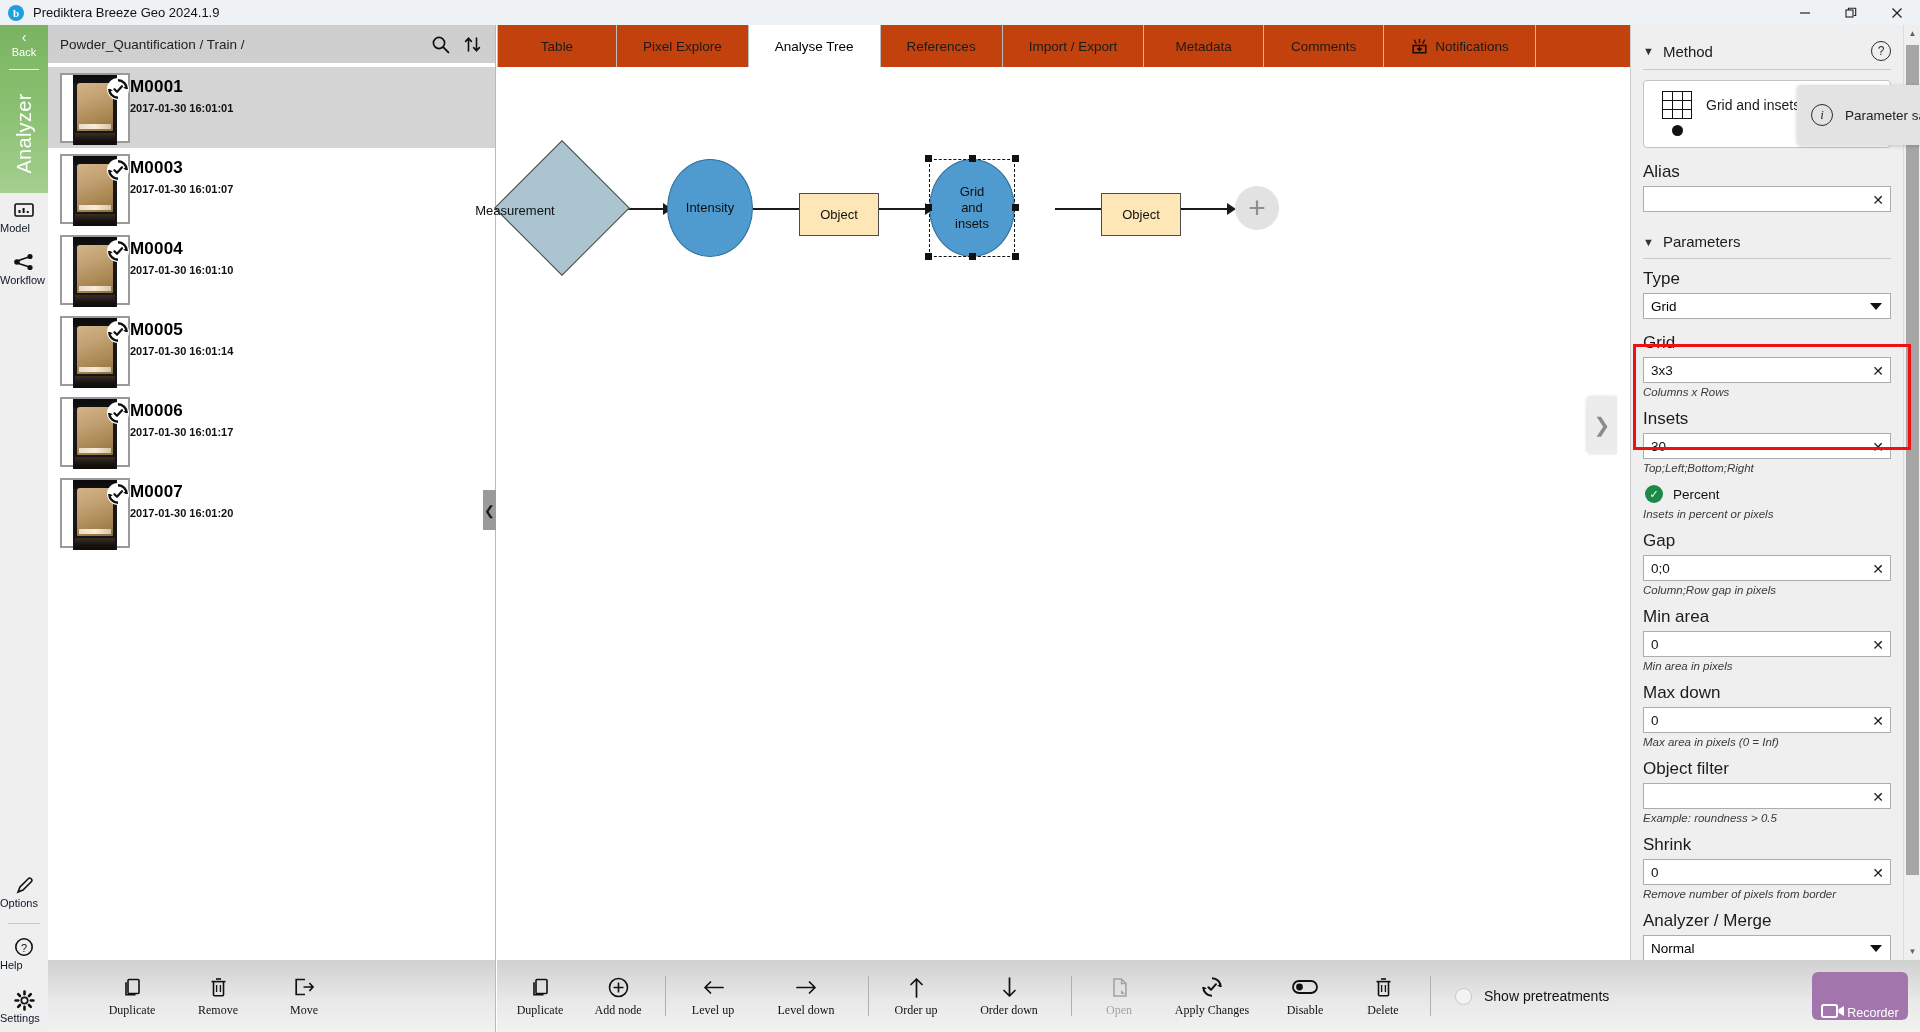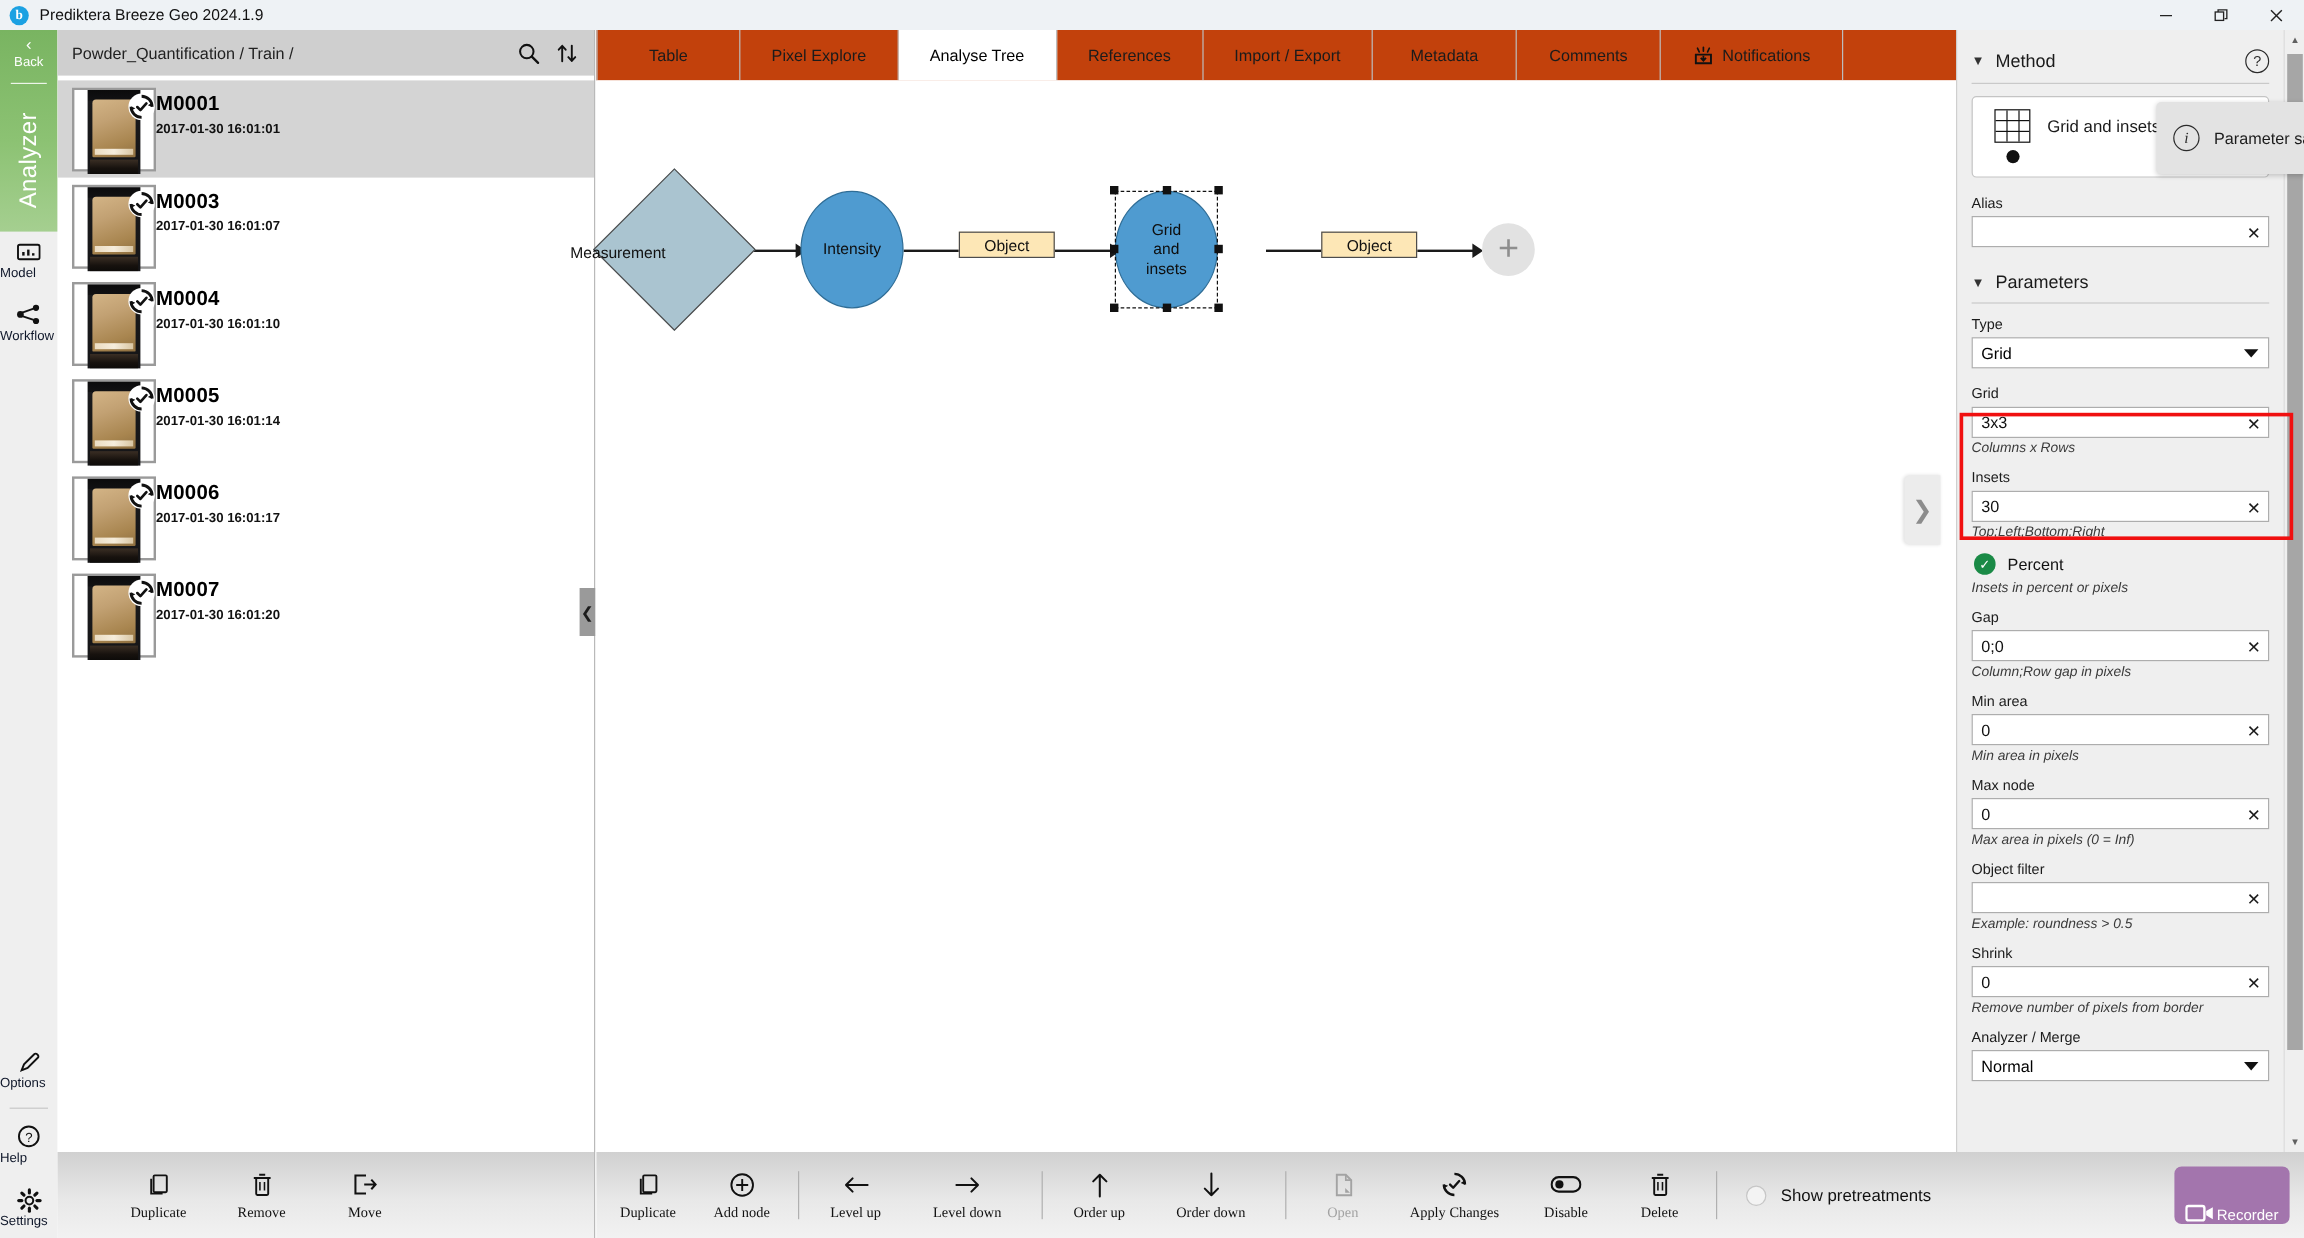--- a/index.html
+++ b/index.html
@@ -166,21 +166,21 @@
     position: absolute; width: 140px; text-align: center; font-size: 13px;
     color: #101010; left: -22px; top: 41px;
   }
   .ellipse {
     width: 86px; height: 98px; border-radius: 50%;
     background: #4f9bd0; border: 1px solid #2f6d96;
     display: flex; align-items: center; justify-content: center;
     font-size: 13px; color: #0e0e0e; text-align: center; line-height: 16px;
   }
   .rectnode {
-    width: 80px; height: 22px; background: #fde7b6; border: 1px solid #4c4c4c;
+    width: 80px; height: 43px; background: #fde7b6; border: 1px solid #4c4c4c;
     display: flex; align-items: center; justify-content: center;
     font-size: 13px; color: #111;
   }
   .plusnode {
     width: 44px; height: 44px; border-radius: 50%; background: #e2e2e2;
     display: flex; align-items: center; justify-content: center;
     color: #8e8e8e; font-size: 30px; line-height: 30px; font-weight: 300;
   }
   .selbox {
     position: absolute; border: 1px dashed #111; width: 86px; height: 98px;
@@ -235,21 +235,21 @@
   .method-grid-icon i {
     position: absolute; background: #111;
   }
   .method-name {
     position: absolute; left: 62px; top: 16px; font-size: 14px; color: #1a1a1a;
   }
   .method-dot {
     position: absolute; left: 28px; top: 44px; width: 11px; height: 11px;
     border-radius: 50%; background: #111;
   }
-  .field-label { font-size: 12px; color: #1b1b1b; margin-bottom: 4px; }
+  .field-label { font-size: 17px; color: #1b1b1b; margin-bottom: 4px; }
   .field {
     position: relative; height: 26px; background: #fff; border: 1px solid #adadad;
     margin-bottom: 3px;
   }
   .field input {
     width: 100%; height: 100%; border: 0; outline: none; background: transparent;
     padding: 0 26px 0 7px; font-size: 13.5px; color: #111;
     font-family: "Liberation Sans", sans-serif;
   }
   .field .clear {
@@ -871,21 +871,21 @@
             <div class="field-label">Gap</div>
             <div class="field"><input type="text" value="0;0" style=""><span class="clear">✕</span></div>
             <div class="hint">Column;Row gap in pixels</div>
           </div>
           <div>
             <div class="field-label">Min area</div>
             <div class="field"><input type="text" value="0" style=""><span class="clear">✕</span></div>
             <div class="hint">Min area in pixels</div>
           </div>
           <div>
-            <div class="field-label">Max node</div>
+            <div class="field-label">Max down</div>
             <div class="field"><input type="text" value="0" style=""><span class="clear">✕</span></div>
             <div class="hint">Max area in pixels (0 = Inf)</div>
           </div>
           <div>
             <div class="field-label">Object filter</div>
             <div class="field"><input type="text" value="" style=""><span class="clear">✕</span></div>
             <div class="hint">Example: roundness &gt; 0.5</div>
           </div>
           <div>
             <div class="field-label">Shrink</div>

